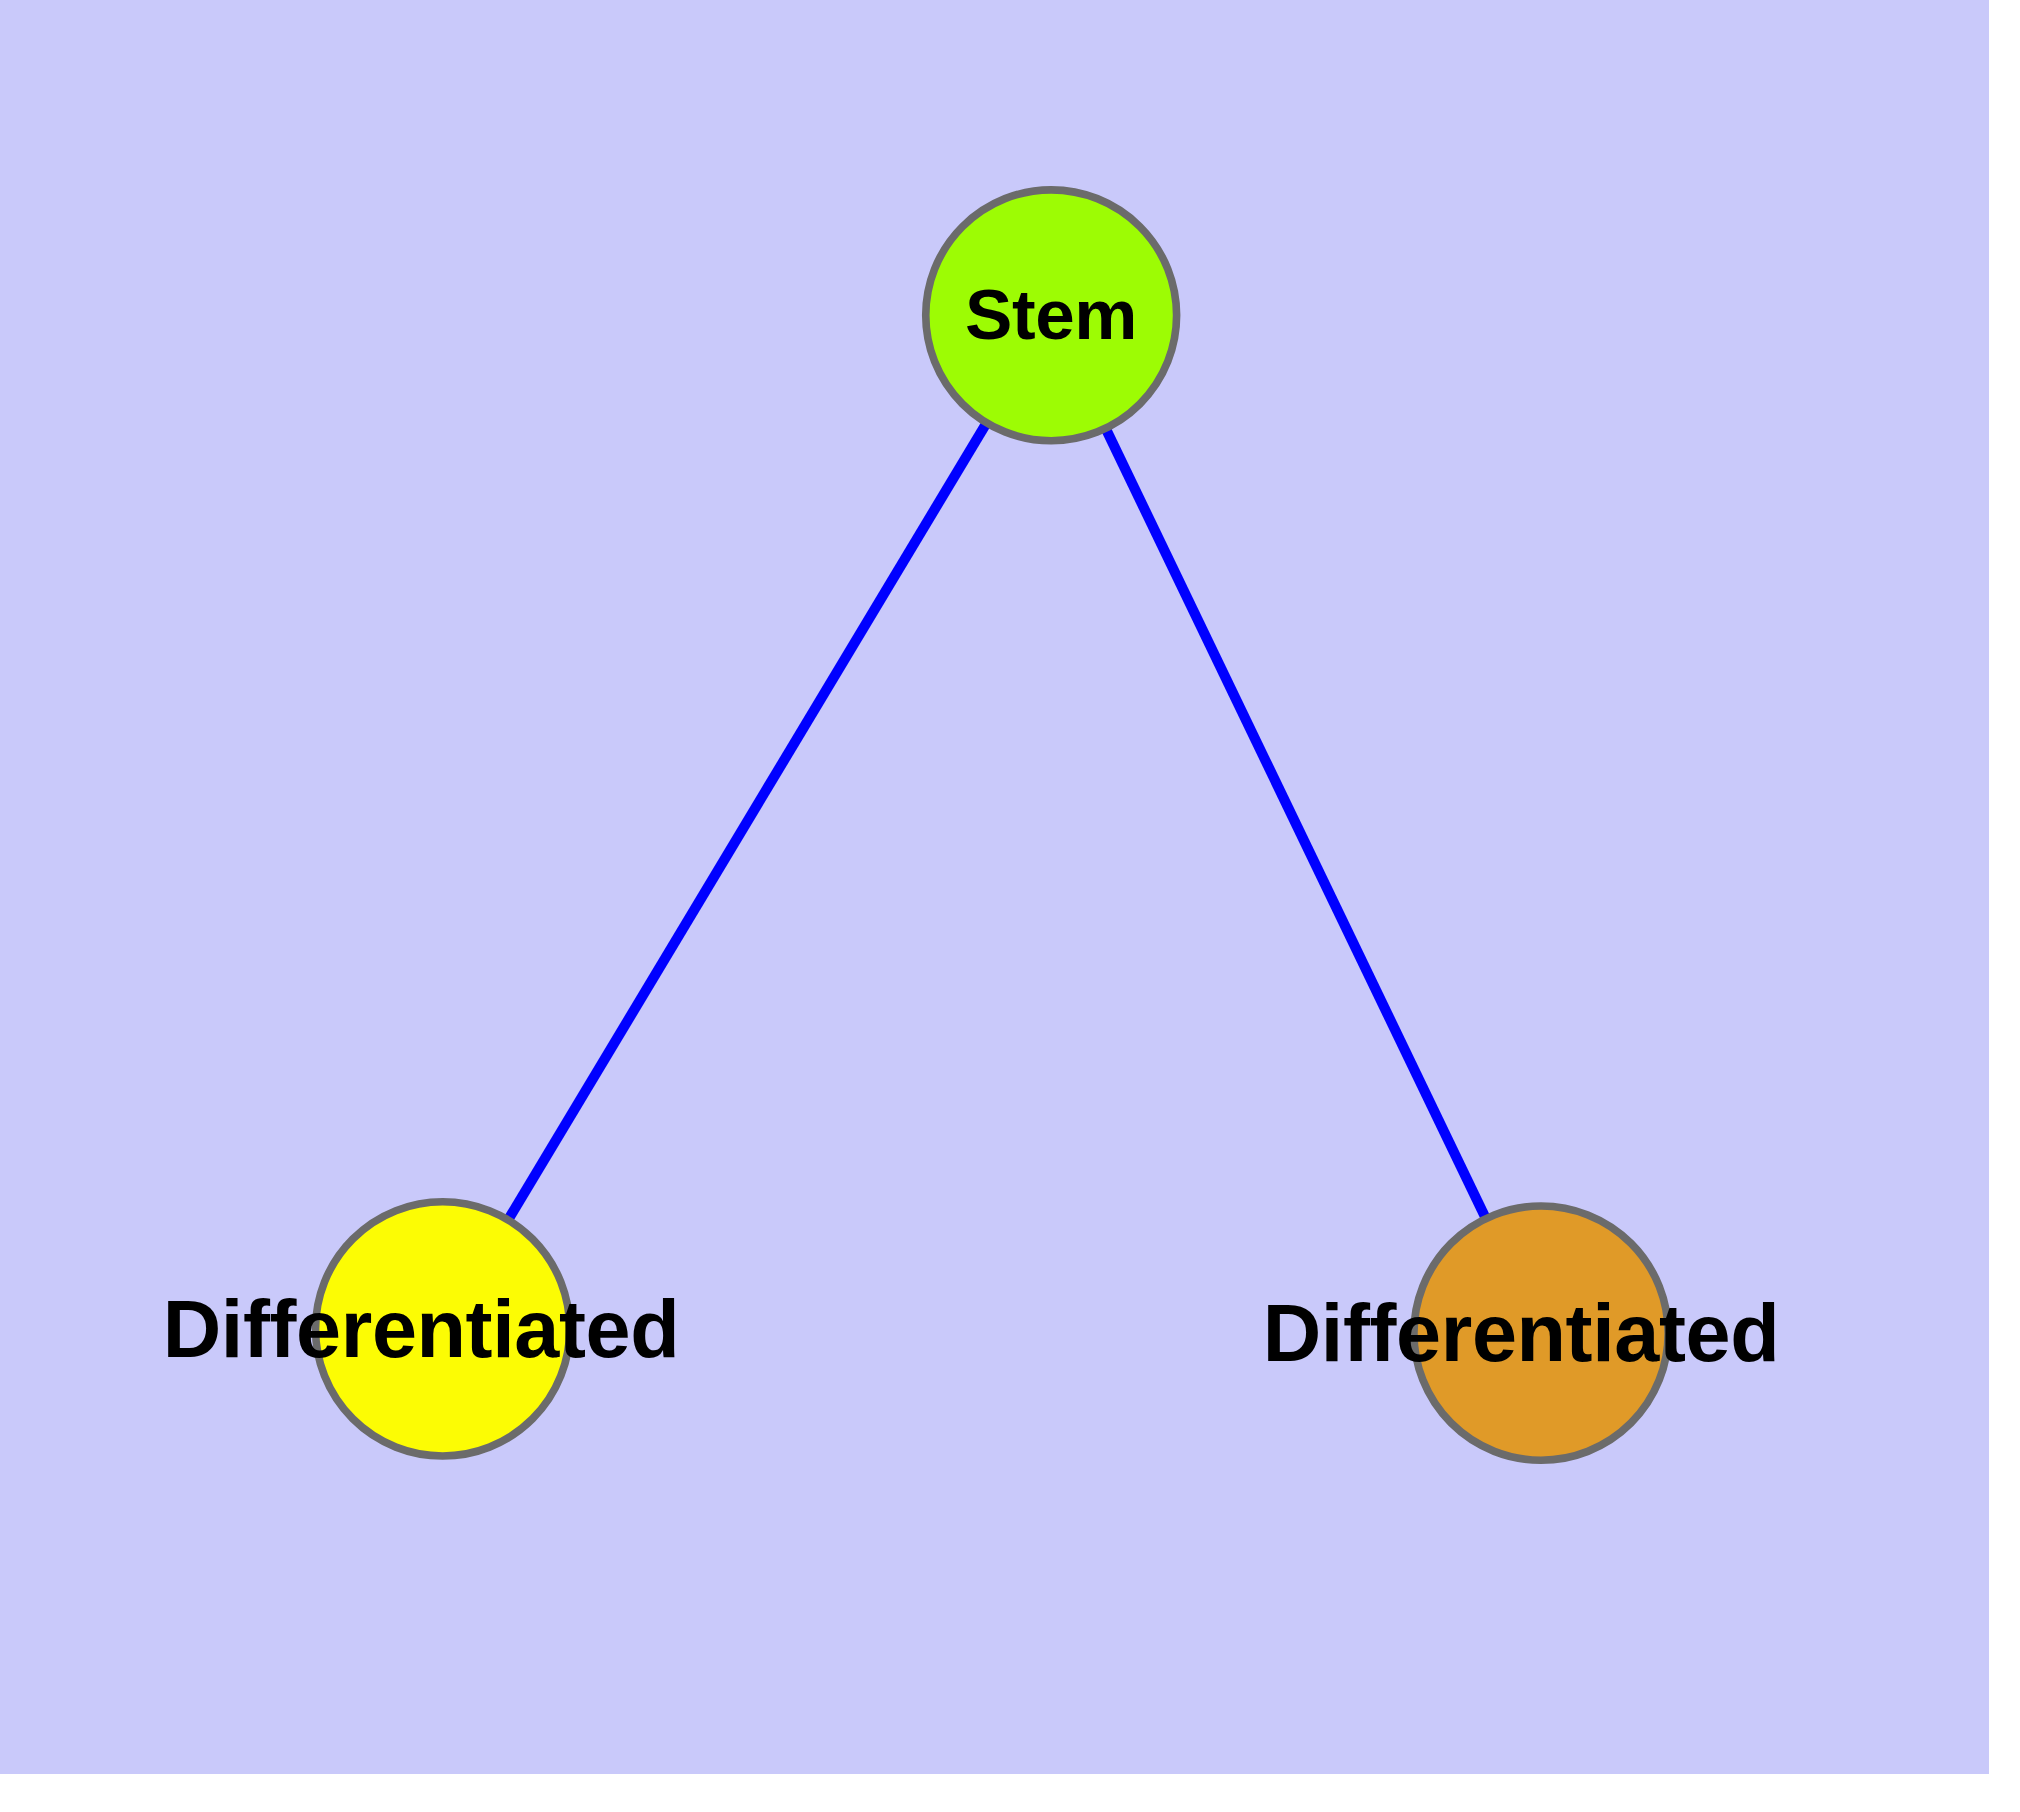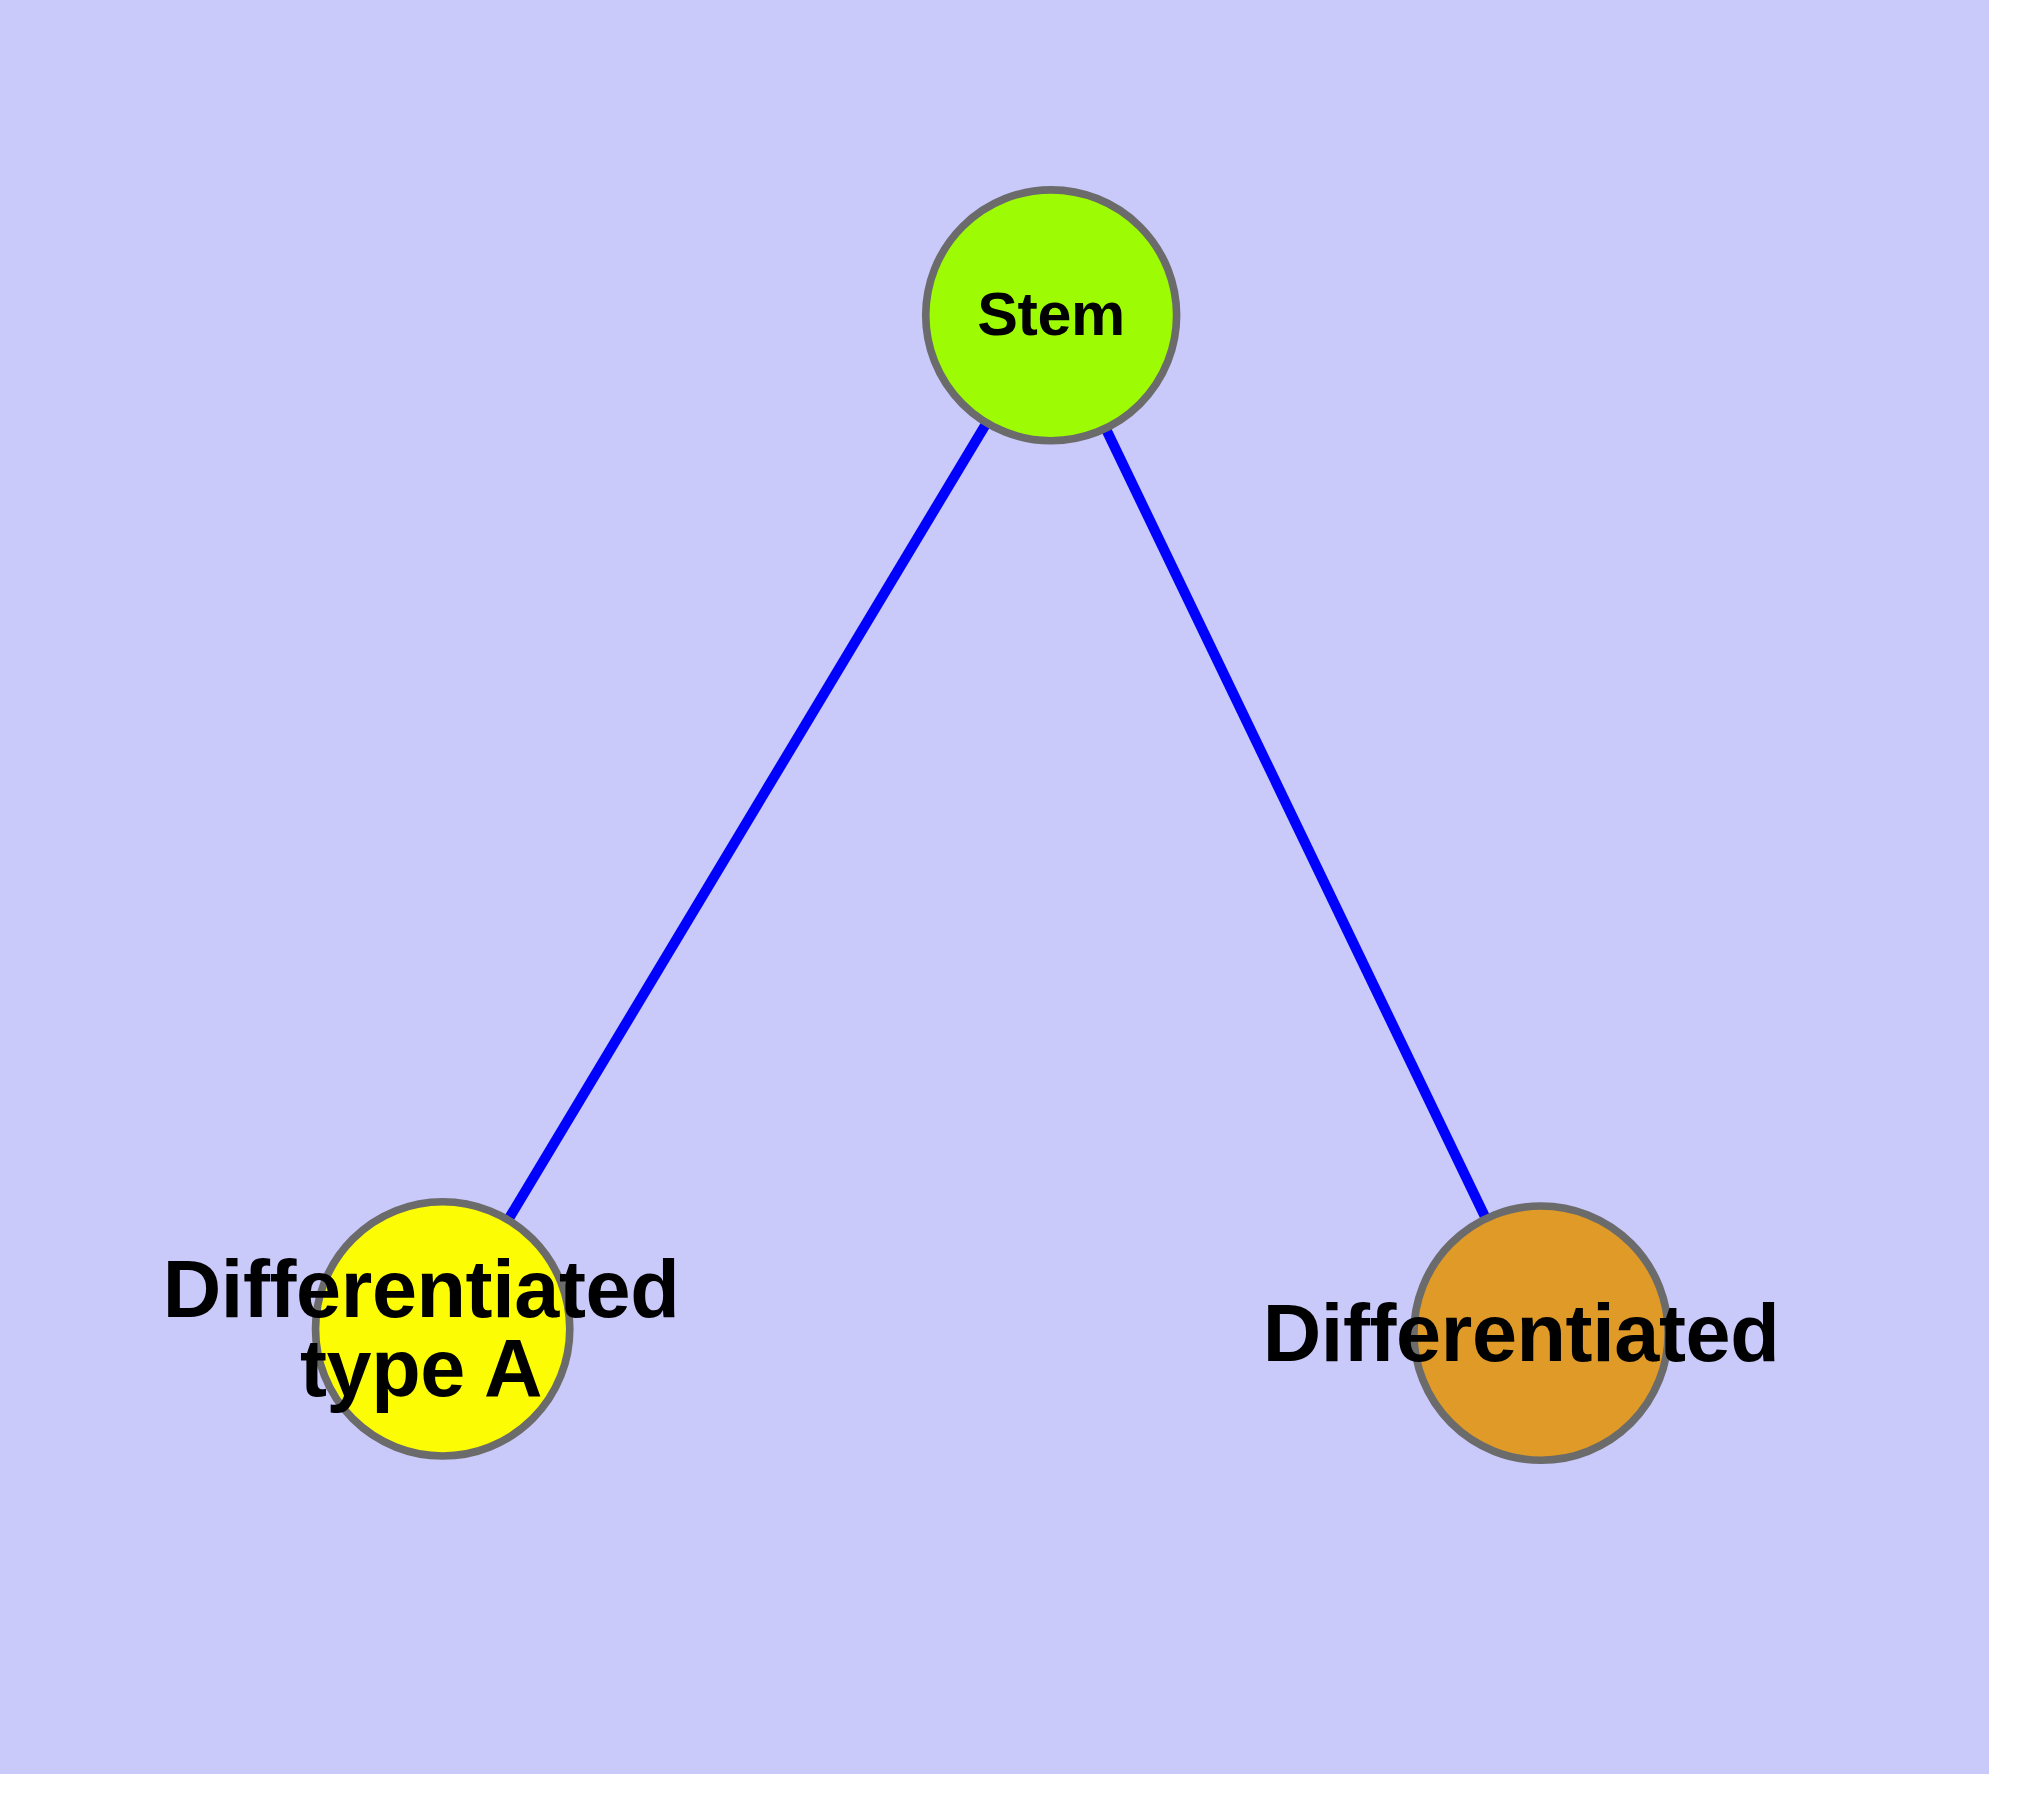--- a/index.html
+++ b/index.html
@@ -35,21 +35,21 @@
     text-align: center;
     color: #000000;
     font-weight: bold;
     font-family: "Liberation Sans", sans-serif;
     line-height: 0.97;
     white-space: nowrap;
     pointer-events: none;
     letter-spacing: -0.4px;
   }
   #label-stem {
-    font-size: 61px;
+    font-size: 71px;
     left: 1051px;
     top: 315px;
     transform: translate(-50%, -50%);
   }
   #label-diff-a {
     font-size: 81px;
     left: 421px;
     top: 1329px;
     transform: translate(-50%, -50%);
   }
@@ -81,21 +81,20 @@
       <circle cx="1818" cy="1573" r="150" fill="#e09a28" stroke="#6b6b6b" stroke-width="9"></circle>
     </g>
   </svg>
 
   <div class="node-label" id="label-stem">
     <span class="label-line">Stem</span>
   </div>
 
   <div class="node-label" id="label-diff-a">
     <span class="label-line">Differentiated</span>
-    <span class="label-line">type A</span>
   </div>
 
   <div class="node-label" id="label-diff-b">
     <span class="label-line">Differentiated</span>
   </div>
 
 </div>
 
 
 </body></html>

